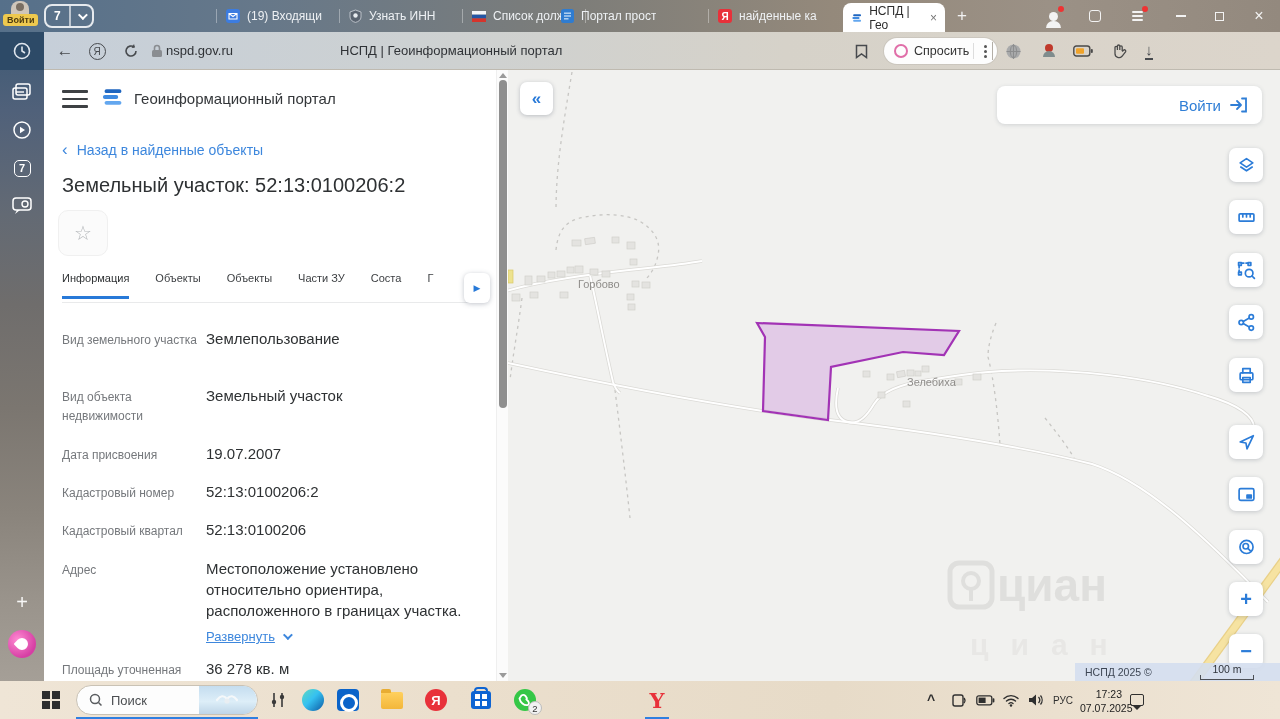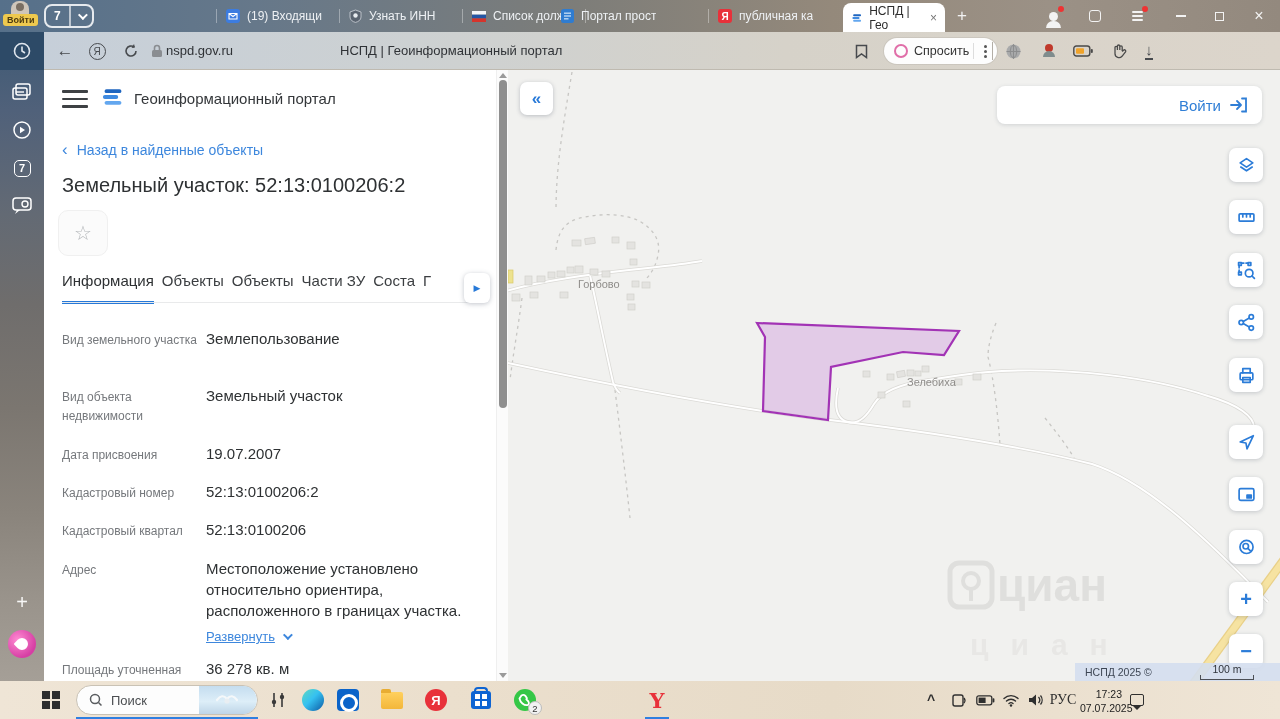--- a/index.html
+++ b/index.html
@@ -72,21 +72,21 @@
   
   .panel{left:44px;top:70px;width:452px;height:611px;background:#fff;}
   .burger{left:18px;top:20px;width:26px;height:18px;display:flex;flex-direction:column;justify-content:space-between;}
   .burger i{height:2.6px;background:#3e4144;border-radius:1px;}
   .portalTitle{left:90px;top:20px;font-size:15px;color:#34373a;}
   .backLink{left:18px;top:71px;font-size:14px;color:#3d87dd;display:flex;gap:9px;align-items:center;}
   .backLink .ch{font-size:17px;line-height:1;}
   .objTitle{left:18px;top:104px;font-size:20px;color:#2e3133;}
   .starBtn{left:14px;top:140px;width:50px;height:46px;border-radius:10px;background:#fbfbfb;border:1px solid #f0f0f0;
     display:flex;align-items:center;justify-content:center;font-size:20px;color:#b6b9bc;}
-  .ptabs{left:18px;top:202px;display:flex;gap:8px;font-size:15px;color:#3b3e41;}
+  .ptabs{left:18px;top:202px;display:flex;gap:26px;font-size:11px;color:#3b3e41;}
   .ptab{padding-bottom:12px;white-space:nowrap;}
   .ptab.active{color:#2e3133;border-bottom:3px solid #2779d8;}
   .ptabsLine{left:18px;top:232px;width:416px;height:1px;background:#e9eaeb;}
   .tabScroll{left:420px;top:203px;width:26px;height:30px;background:#fff;border-radius:6px;
     box-shadow:0 1px 5px rgba(80,90,110,.35);display:flex;align-items:center;justify-content:center;
     color:#2779d8;font-size:9px;}
   .frow{display:grid;grid-template-columns:144px 1fr;column-gap:0;}
   .fields{left:18px;top:258px;width:420px;display:flex;flex-direction:column;}
   .flabel{font-size:12px;color:#75787c;line-height:1.6;padding-top:3px;}
   .fvalue{font-size:15px;color:#2e3133;line-height:1.4;}
@@ -142,21 +142,21 @@
   .yaCircle{width:22px;height:22px;border-radius:50%;background:#e8313a;color:#fff;font-weight:bold;font-size:13px;
     display:flex;align-items:center;justify-content:center;}
   .storeIco{width:20px;height:18px;border-radius:3px;background:#0e64d2;position:relative;display:flex;align-items:center;justify-content:center;}
   .storeIco:before{content:"";position:absolute;top:-4px;width:10px;height:5px;border:2px solid #0e64d2;border-bottom:none;border-radius:4px 4px 0 0;}
   .storeGrid{display:grid;grid-template-columns:5px 5px;grid-template-rows:5px 5px;gap:1.5px;}
   .storeGrid i{background:#fff;}
   .waIco{width:22px;height:22px;border-radius:50%;background:#35c746;position:relative;}
   .waBadge{position:absolute;right:-6px;bottom:-4px;width:14px;height:14px;border-radius:50%;background:#f2f2f2;
     border:1px solid #bbb;color:#333;font-size:9.5px;display:flex;align-items:center;justify-content:center;}
   .ybIco{color:#e8313a;font-size:21px;font-weight:bold;font-family:"DejaVu Serif","Liberation Serif",serif;}
-  .trayTxt{font-size:14px;color:#2b2b2b;font-family:Liberation Serif, serif;}
+  .trayTxt{font-size:10px;color:#2b2b2b;}
   .clockBlk{text-align:right;font-size:10.5px;line-height:1.35;color:#222;}
   .blueLine{position:absolute;height:2.5px;background:#2f7fe0;bottom:0;}
   .trayIco{top:9px;width:22px;height:20px;display:flex;align-items:center;justify-content:center;position:absolute;color:#2f2f2f;}
   .bubbleIco{width:14px;height:12px;border:1.6px solid #2f2f2f;border-radius:2px;position:relative;}
   .bubbleIco:after{content:"";position:absolute;left:2px;bottom:-5px;border-left:4px solid transparent;border-right:4px solid transparent;border-top:4px solid #2f2f2f;}
 </style>
 </head>
 <body>
 
 <div class="screen">
@@ -204,21 +204,21 @@
           <rect width="13" height="14" rx="2.5" fill="#2f7cd0"></rect>
           <rect x="3" y="3.5" width="7" height="1.4" fill="#bcd8f2"></rect>
           <rect x="3" y="6.3" width="7" height="1.4" fill="#bcd8f2"></rect>
           <rect x="3" y="9.1" width="4.5" height="1.4" fill="#bcd8f2"></rect>
         </svg>
       <span class="lbl">Портал прост</span>
     </div>
     <div class="tabDiv abs" style="left:708px"></div>
     <div class="btab abs" style="left:710px">
       <span style="width:14px;height:14px;border-radius:3px;background:#e8313a;color:#fff;font-size:10px;font-weight:bold;display:flex;align-items:center;justify-content:center;">Я</span>
-      <span class="lbl">публичная ка</span>
+      <span class="lbl">найденные ка</span>
     </div>
 
     <div class="activeTab abs">
       <svg width="14" height="14" viewBox="0 0 16 16">
         <path d="M4,3.2 h8 a1.2,1.2 0 0 1 0,2.4 h-8 a1.2,1.2 0 0 1 0,-2.4z" fill="#1f66c0"></path>
         <path d="M3,6.8 h7 a1.2,1.2 0 0 1 0,2.4 h-7 a1.2,1.2 0 0 1 0,-2.4z" fill="#3f8ae0"></path>
         <path d="M4,10.4 h8 a1.2,1.2 0 0 1 0,2.4 h-8 a1.2,1.2 0 0 1 0,-2.4z" fill="#63a7ef"></path>
       </svg>
       <span class="lbl">НСПД | Гео</span>
       <span class="x">×</span>

